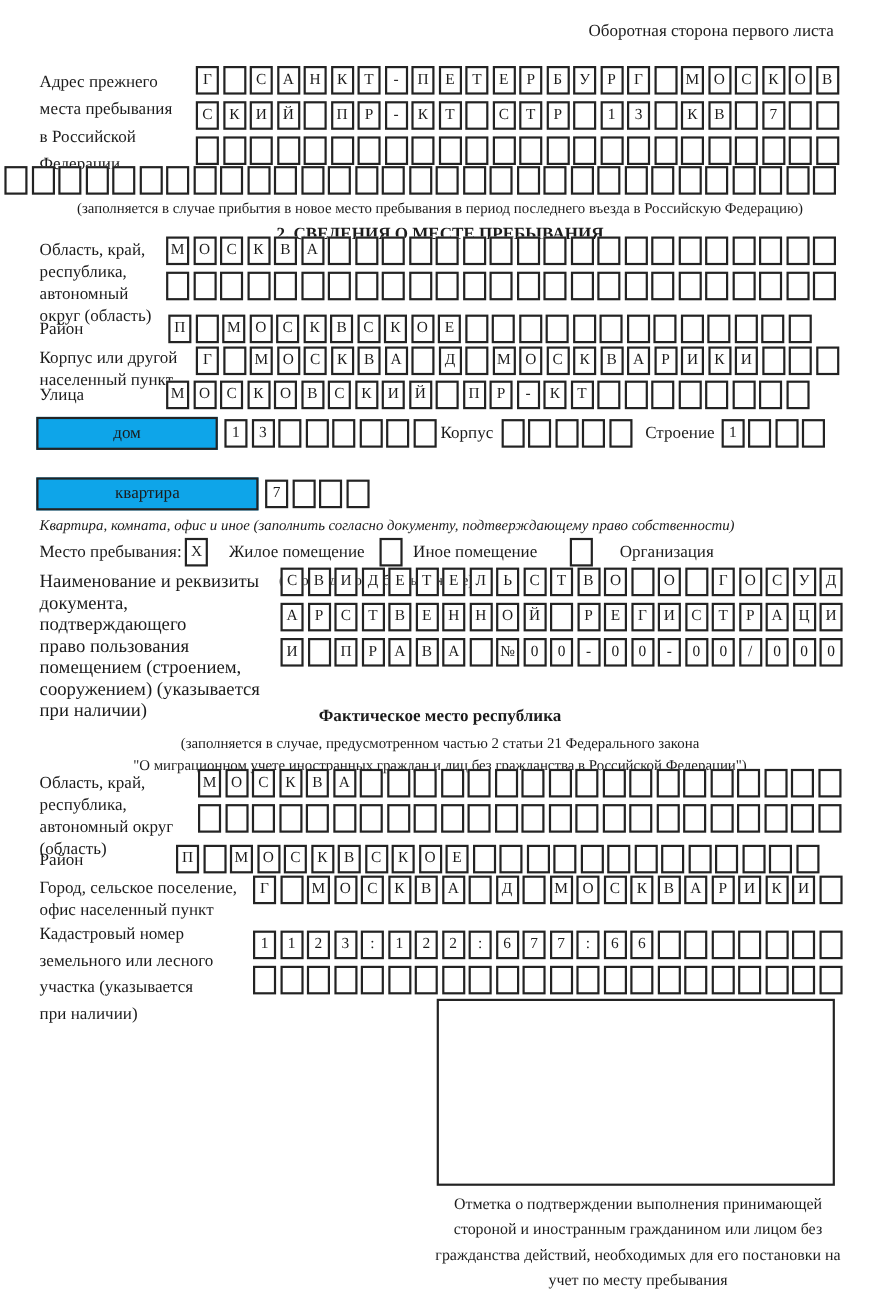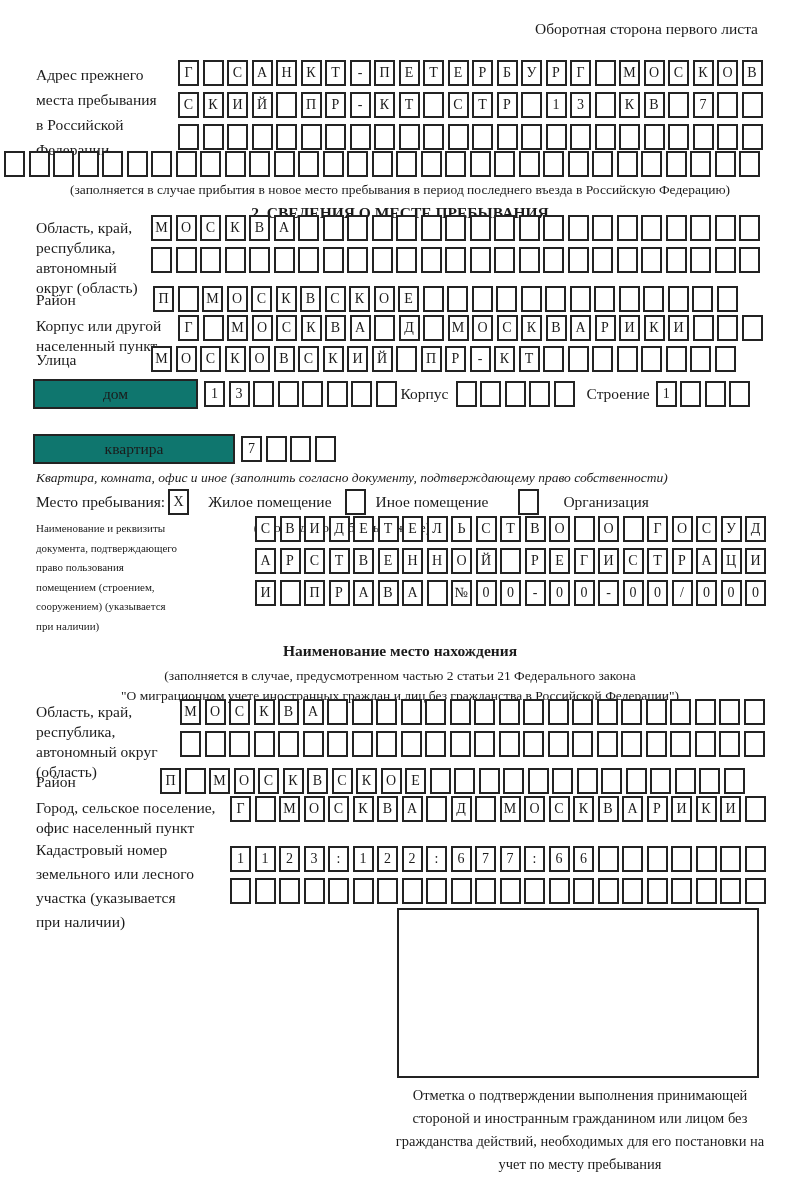--- a/index.html
+++ b/index.html
@@ -1,26 +1,26 @@
 <!DOCTYPE html>
 <html><head>
 <meta charset="utf-8">
 <style>
   html,body{margin:0;padding:0;background:#fff;}
   .page{position:relative;width:800px;height:1180px;background:#fff;overflow:hidden;
         font-family:"Liberation Serif",serif;color:#1b1b1b;}
   .abs{position:absolute;}
   .label{font-size:15.5px;line-height:24px;white-space:pre-line;}
   .label.tight{line-height:20px;}
-  .label.doc{font-size:11px;line-height:19.5px;}
+  .label.doc{font-size:17px;line-height:19.5px;}
   .cellrow{display:flex;gap:3.5px;}
   .cell{box-sizing:border-box;flex:0 0 21px;width:21px;height:26px;border:2px solid #232323;
         display:flex;align-items:center;justify-content:center;font-size:14px;background:#fff;}
   .widebox{box-sizing:border-box;border:2px solid #232323;height:30px;display:flex;
-           align-items:center;justify-content:center;font-size:15.5px;background:#0f766e;}
+           align-items:center;justify-content:center;font-size:15.5px;background:#0ea5e9;}
   .caption{font-size:13.5px;}
   .center{width:800px;text-align:center;left:0;}
   .heading{font-weight:bold;font-size:15.5px;}
   .inline-row{display:flex;align-items:center;}
   .inline-label{font-size:15.5px;white-space:nowrap;}
   .stampbox{box-sizing:border-box;border:2px solid #232323;background:#fff;}
   .stampcaption{font-size:14.5px;line-height:23px;text-align:center;}
 </style>
 </head>
 <body>
@@ -418,21 +418,21 @@
       <div class="cell">0</div>
       <div class="cell">-</div>
       <div class="cell">0</div>
       <div class="cell">0</div>
       <div class="cell">/</div>
       <div class="cell">0</div>
       <div class="cell">0</div>
       <div class="cell">0</div>
     </div>
 
-  <div class="abs heading center" style="top:642px;">Наименование место нахождения</div>
+  <div class="abs heading center" style="top:642px;">Фактическое место республика</div>
   <div class="abs caption center" style="top:668px;">(заполняется в случае, предусмотренном частью 2 статьи 21 Федерального закона</div>
   <div class="abs caption center" style="top:688px;">"О миграционном учете иностранных граждан и лиц без гражданства в Российской Федерации")</div>
 
   <div class="abs label tight" style="left:36px;top:702px;width:135px;">Область, край,
 республика,
 автономный округ
 (область)</div>
   <div class="abs cellrow" style="left:180px;top:699px;">
       <div class="cell">М</div>
       <div class="cell">О</div>

